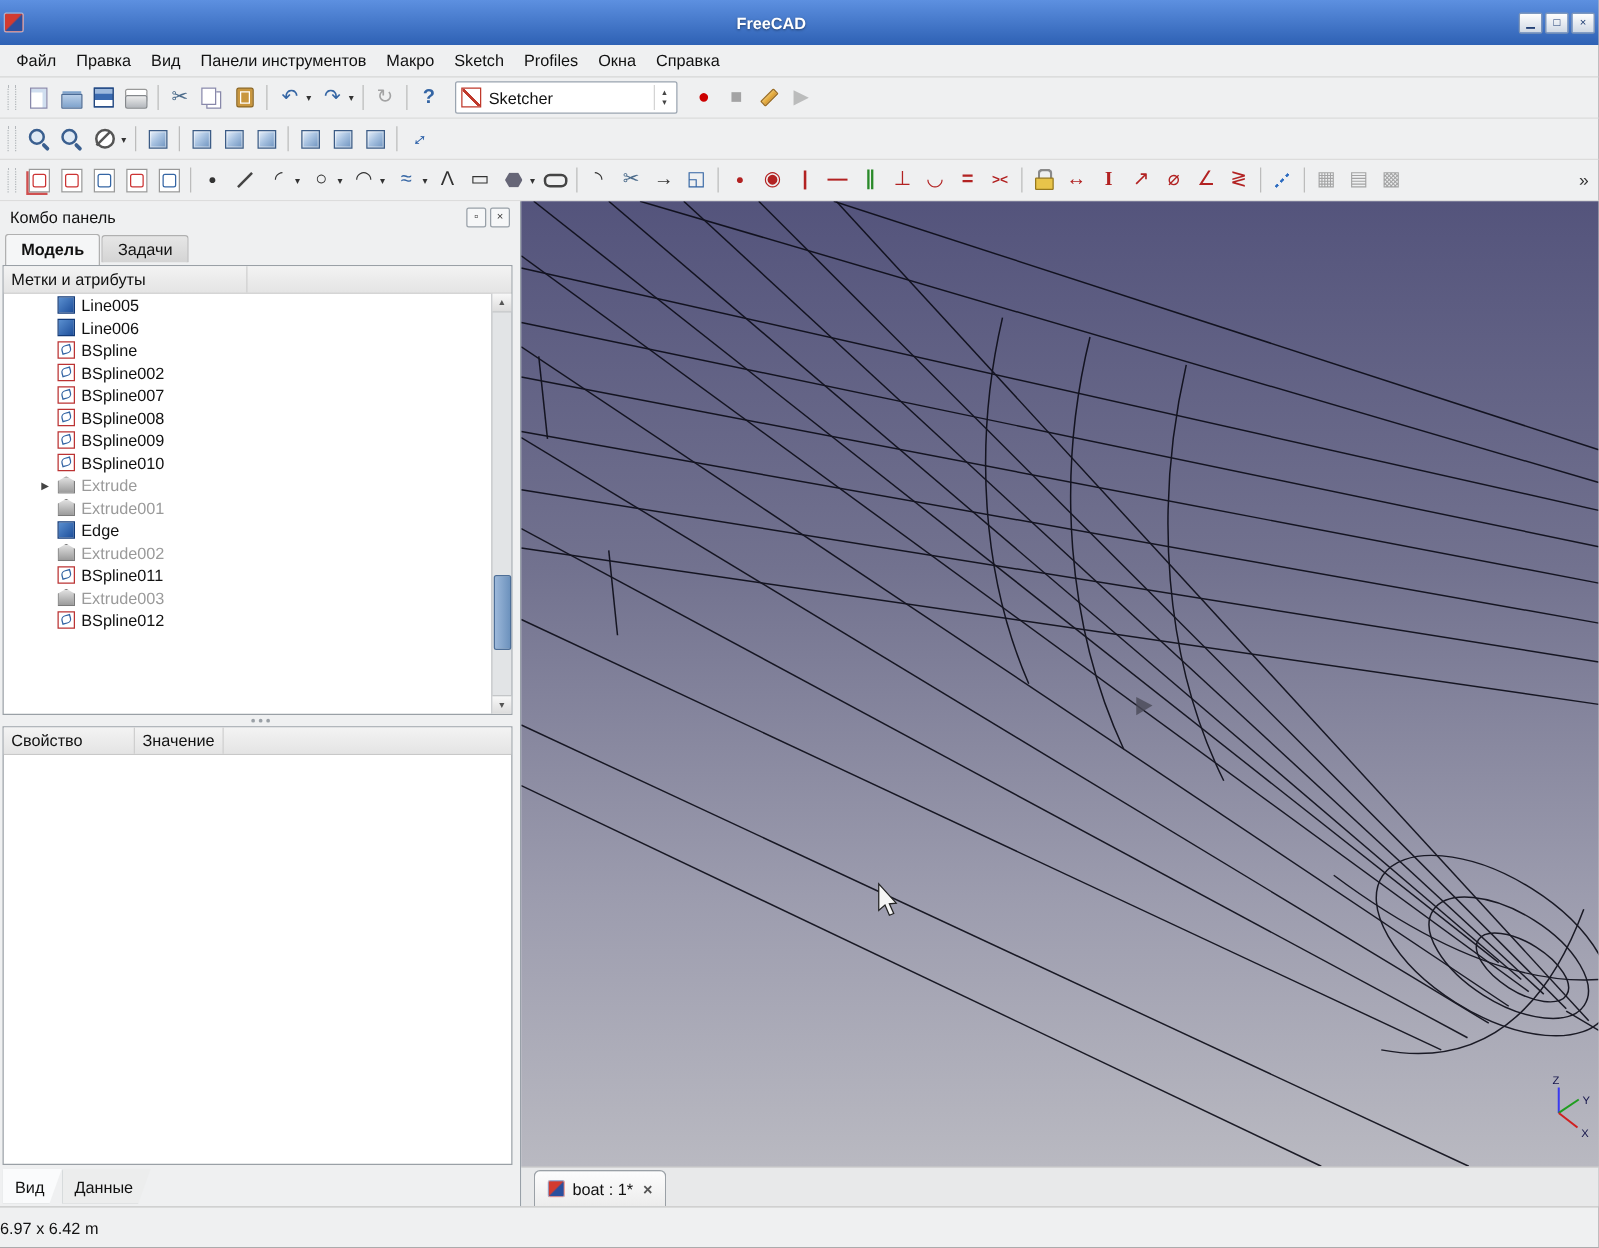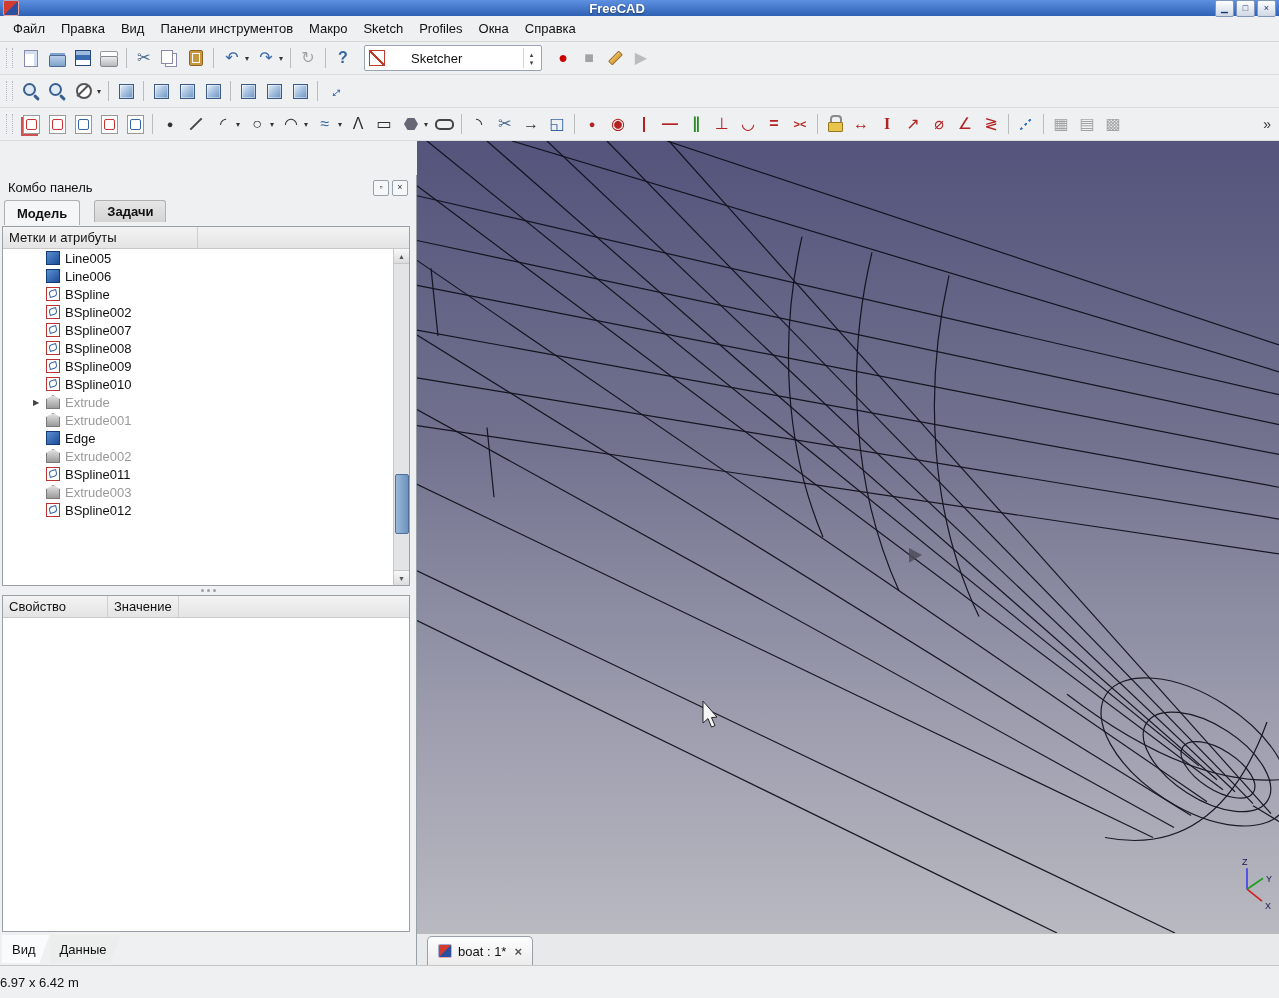--- a/index.html
+++ b/index.html
@@ -1,20 +1,20 @@
 <!DOCTYPE html>
 <html><head>
 <meta charset="utf-8">
 <style>
   html,body{margin:0;padding:0;background:#777;}
   body{font-family:"Liberation Sans","DejaVu Sans",sans-serif;font-size:13px;color:#111;}
   .window{width:1279px;height:998px;display:flex;flex-direction:column;background:#eff0f1;overflow:hidden;position:relative;}
 
   
-  .titlebar{height:16px;background:linear-gradient(180deg,#5d90e0,#2e61b4);display:flex;align-items:center;padding:0 3px;color:#fff;flex:none;}
+  .titlebar{height:36px;background:linear-gradient(180deg,#5d90e0,#2e61b4);display:flex;align-items:center;padding:0 3px;color:#fff;flex:none;}
   .title{flex:1;text-align:center;font-weight:bold;font-size:13px;text-shadow:0 1px 2px rgba(0,0,0,.45);}
   .fc-logo{width:14px;height:14px;display:inline-block;background:linear-gradient(135deg,#d23b30 0 48%,#2a4f9e 52% 100%);border-radius:2px;border:1px solid rgba(255,255,255,.55);flex:none;}
   .fc-logo.small{width:12px;height:12px;}
   .win-controls{display:flex;gap:2px;}
   .win-btn{width:17px;height:15px;background:linear-gradient(#fefefe,#cfd8e4);border:1px solid #7f96b8;border-radius:2px;color:#17366e;font-size:9px;display:flex;align-items:center;justify-content:center;line-height:1;}
 
   
   .menubar{height:25px;display:flex;align-items:center;padding:0 6px;gap:2px;border-bottom:1px solid #d6d6d6;flex:none;}
   .menu-item{padding:3px 7px;border-radius:2px;white-space:nowrap;}
 
@@ -57,31 +57,31 @@
   .i-diag.dashed .ticon::before{background:repeating-linear-gradient(90deg,#2a6ac0 0 3px,transparent 3px 6px);}
   .i-hex .ticon::before{content:"";width:14px;height:12px;background:#667;clip-path:polygon(25% 0,75% 0,100% 50%,75% 100%,25% 100%,0 50%);}
   .i-slot .ticon::before{content:"";width:15px;height:7px;border:2px solid #444;border-radius:5px;}
   .i-lock .ticon::before{content:"";position:absolute;top:2px;left:6px;width:8px;height:7px;border:2px solid #8a8a8a;border-bottom:none;border-radius:4px 4px 0 0;}
   .i-lock .ticon::after{content:"";position:absolute;top:9px;left:4px;width:13px;height:8px;background:#e8c44a;border:1px solid #96781e;border-radius:1px;}
   .tb-overflow{margin-left:auto;padding:0 6px;color:#333;font-size:14px;}
 
   
   .wb-combo{display:flex;align-items:center;height:24px;background:#fff;border:1px solid #9aa4b0;border-radius:2px;margin:0 8px;padding:0 2px 0 4px;width:170px;flex:none;}
   .wb-icon{width:14px;height:14px;background:linear-gradient(45deg,transparent 44%,#c0392b 44% 56%,transparent 56%),#fff;border:1px solid #c0392b;margin-right:6px;flex:none;}
-  .wb-label{flex:1;margin-left:20px;}
+  .wb-label{flex:1;}
   .wb-spin{width:15px;height:20px;display:flex;flex-direction:column;align-items:center;justify-content:center;color:#444;font-size:7px;border-left:1px solid #d4d4d4;line-height:1;gap:1px;}
 
   
   .main{flex:1;display:flex;min-height:0;}
-  .combo-panel{width:416px;border-right:1px solid #98a0a8;display:flex;flex-direction:column;background:#eff0f1;flex:none;margin-top:34px;}
+  .combo-panel{width:416px;border-right:1px solid #98a0a8;display:flex;flex-direction:column;background:#eff0f1;flex:none;}
   .panel-titlebar{height:25px;display:flex;align-items:center;padding:0 8px;gap:3px;flex:none;}
   .panel-title{flex:1;}
   .panel-btn{width:14px;height:14px;border:1px solid #98a0a8;background:#f6f7f8;border-radius:2px;font-size:9px;display:flex;align-items:center;justify-content:center;color:#333;line-height:1;}
-  .panel-tabs{height:26px;display:flex;align-items:flex-start;padding-left:4px;gap:14px;flex:none;}
-  .ptab{padding:0 12px;border:1px solid #b0b0b0;border-bottom:none;border-radius:3px 3px 0 0;background:linear-gradient(#e6e6e6,#d4d4d4);height:21px;display:flex;align-items:center;font-weight:bold;}
+  .panel-tabs{height:26px;display:flex;align-items:center;padding-left:4px;gap:1px;flex:none;}
+  .ptab{padding:0 12px;border:1px solid #b0b0b0;border-bottom:none;border-radius:3px 3px 0 0;background:linear-gradient(#e6e6e6,#d4d4d4);height:21px;display:flex;align-items:center;}
   .ptab.active{background:#f5f6f7;font-weight:bold;height:24px;}
 
   .tree-box{height:358px;margin:0 6px 0 2px;border:1px solid #9aa0a6;background:#fff;display:flex;flex-direction:column;position:relative;flex:none;}
   .tree-header{height:21px;background:linear-gradient(#f3f3f3,#e4e4e4);border-bottom:1px solid #c8c8c8;display:flex;flex:none;}
   .tree-header-cell{width:182px;border-right:1px solid #cfcfcf;display:flex;align-items:center;padding:0 6px;}
   .tree-rows{flex:1;overflow:hidden;padding-top:0;margin-right:15px;}
   .tree-row{height:18px;display:flex;align-items:center;padding-left:30px;white-space:nowrap;}
   .expander{width:13px;font-size:8px;color:#444;flex:none;}
   .node-icon{width:12px;height:12px;margin-right:5px;position:relative;flex:none;}
   .tree-row.cube .node-icon{background:linear-gradient(135deg,#5a8fd0,#1d4e9a);border:1px solid #123a78;}

